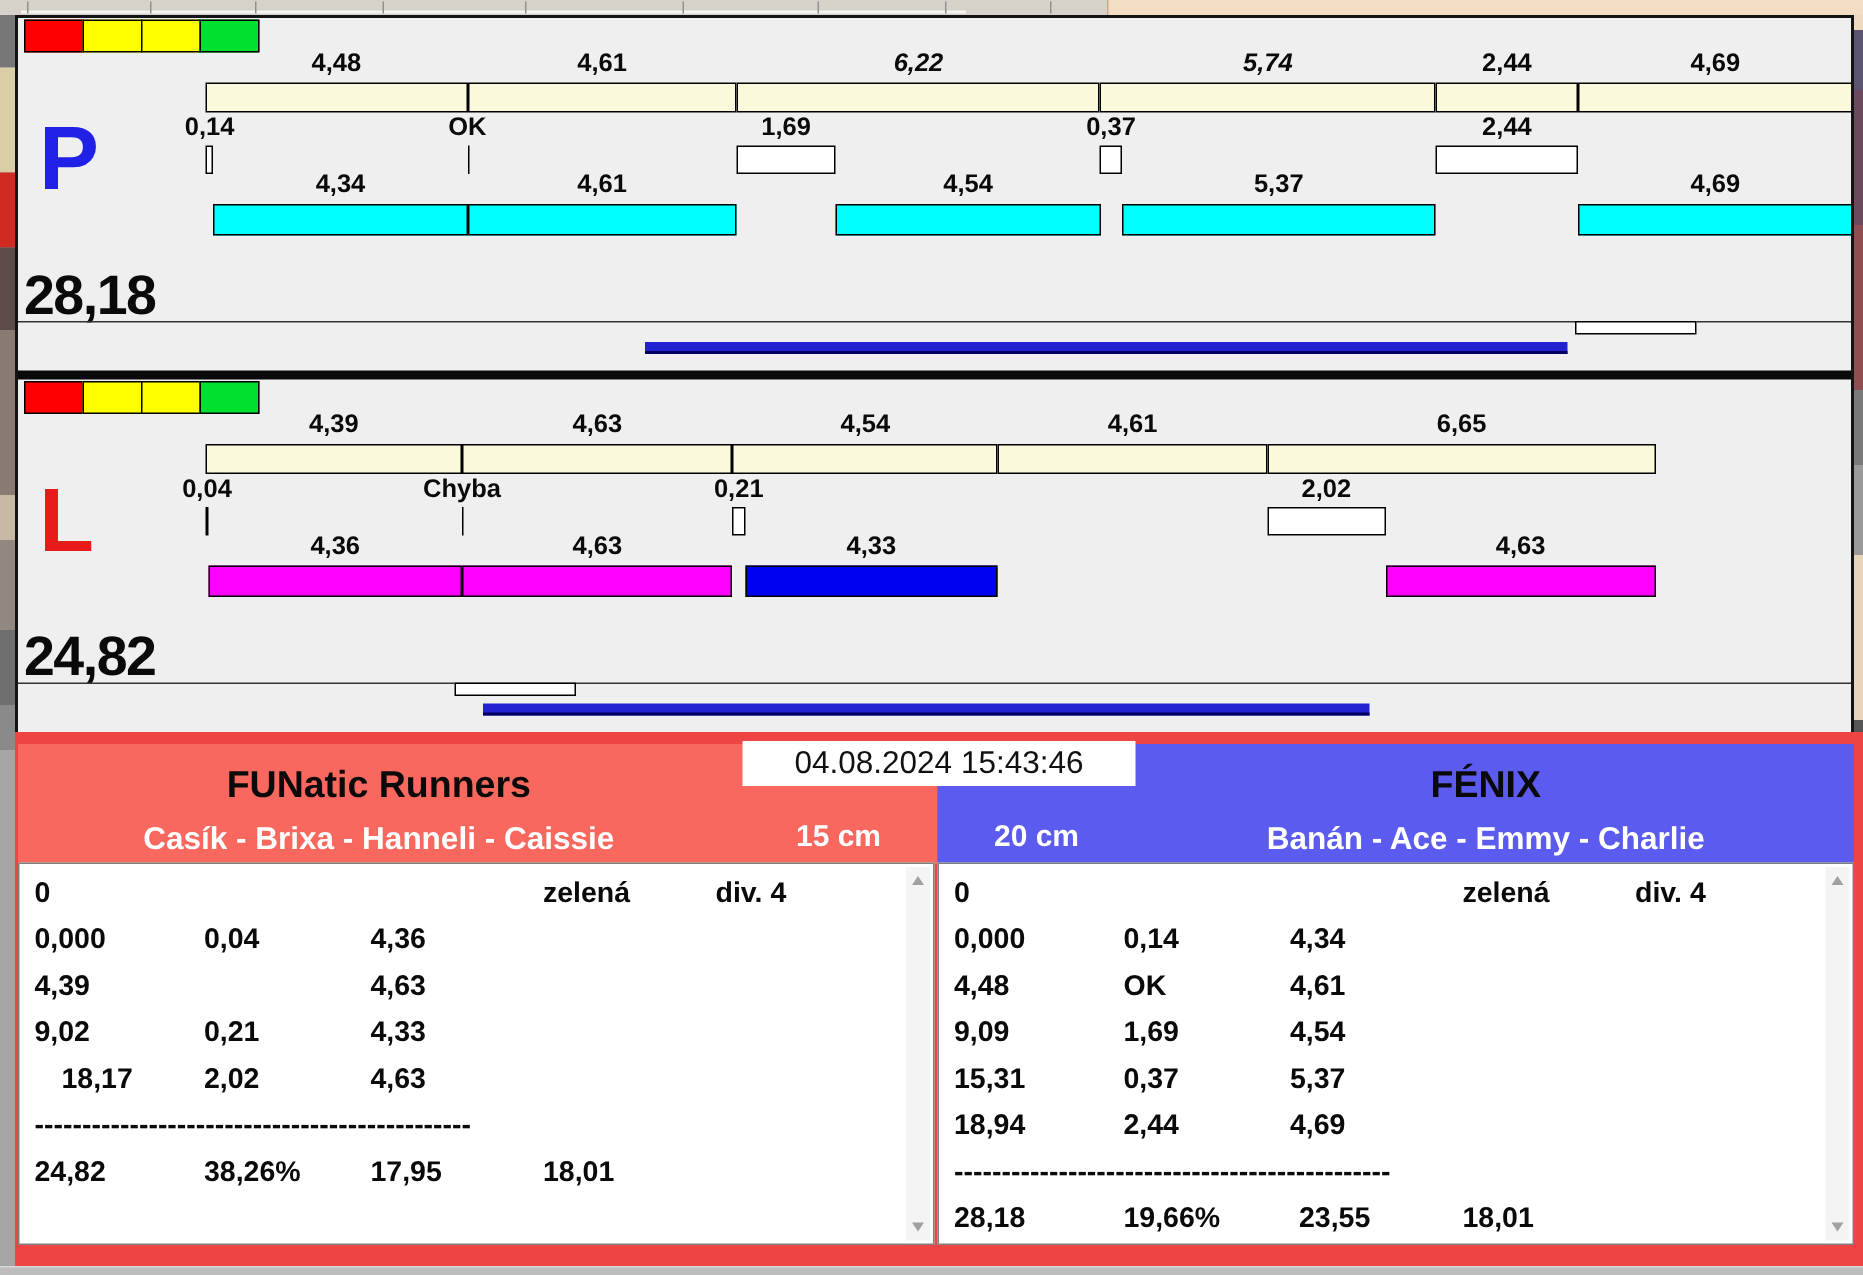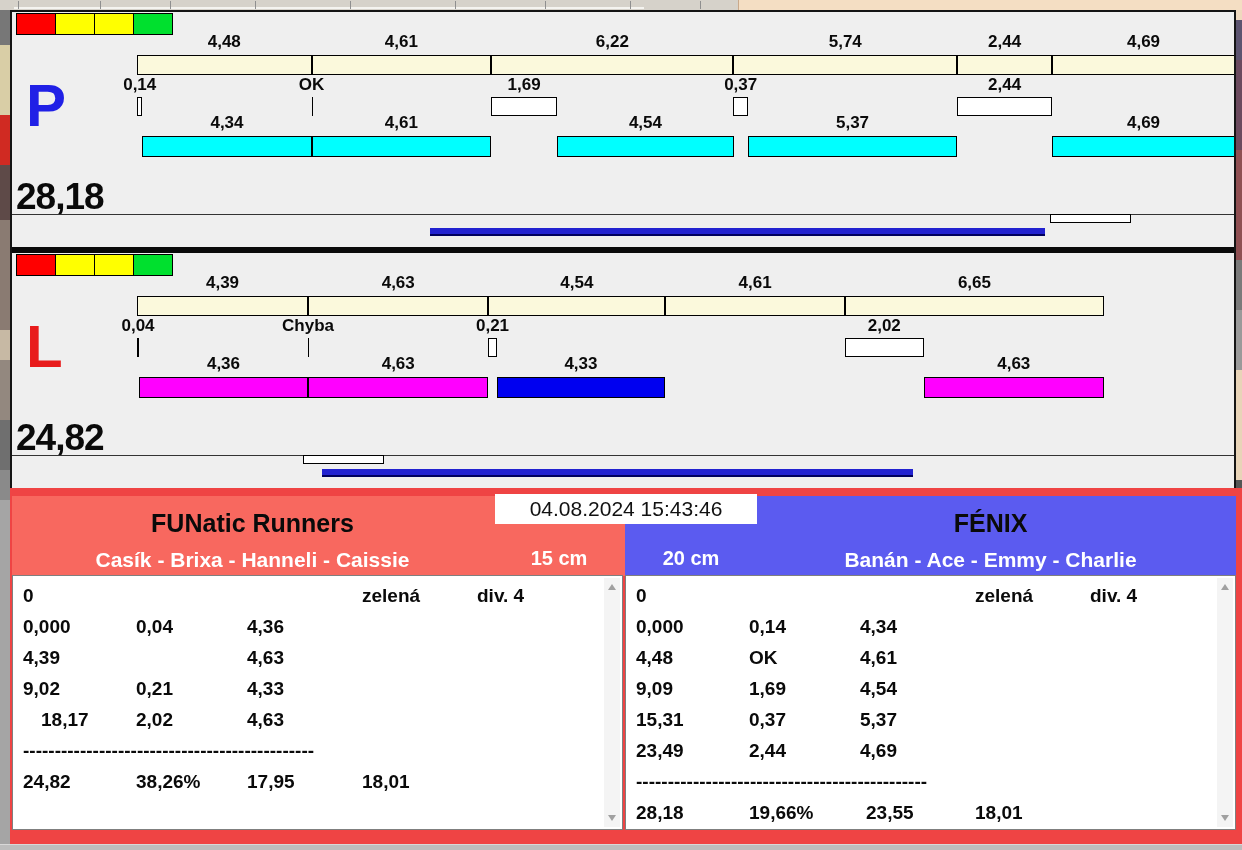--- a/index.html
+++ b/index.html
@@ -112,23 +112,23 @@
         <div class="light" style="background: rgb(255, 255, 0);"></div>
         <div class="light" style="background: rgb(255, 255, 0);"></div>
         <div class="light" style="background: rgb(0, 224, 46);"></div>
       </div>
     <div class="track">
         <div class="seg" style="left: 125px; width: 174.541px;"></div>
         <div class="tl lbl1" style="left: 212.27px;">4,48</div>
         <div class="seg" style="left: 299.541px; width: 179.606px;"></div>
         <div class="tl lbl1" style="left: 389.344px;">4,61</div>
         <div class="seg" style="left: 479.146px; width: 242.331px;"></div>
-        <div class="tl lbl1" style="left: 600.312px;">6,22</div>
+        <div class="tl lbl1" style="left: 600.312px; font-style: italic;">6,22</div>
         <div class="seg" style="left: 721.478px; width: 223.63px;"></div>
-        <div class="tl lbl1" style="left: 833.293px;">5,74</div>
+        <div class="tl lbl1" style="left: 833.293px; font-style: italic;">5,74</div>
         <div class="seg" style="left: 945.108px; width: 95.0624px;"></div>
         <div class="tl lbl1" style="left: 992.639px;">2,44</div>
         <div class="seg" style="left: 1040.17px; width: 182.722px;"></div>
         <div class="tl lbl1" style="left: 1131.53px;">4,69</div>
         <div class="mbox" style="left: 125px; width: 5.4544px;"></div>
         <div class="tl lbl2" style="left: 127.727px;">0,14</div>
         <div class="mtick" style="left: 299.541px;"></div>
         <div class="tl lbl2" style="left: 299.541px;">OK</div>
         <div class="mbox" style="left: 479.146px; width: 65.8424px;"></div>
         <div class="tl lbl2" style="left: 512.068px;">1,69</div>
@@ -279,21 +279,21 @@
           <span class="tc" style="left: 10px;">9,09</span>
           <span class="tc" style="left: 123px;">1,69</span>
           <span class="tc" style="left: 234px;">4,54</span>
         </div>
         <div class="trow">
           <span class="tc" style="left: 10px; text-align: right;">15,31</span>
           <span class="tc" style="left: 123px;">0,37</span>
           <span class="tc" style="left: 234px;">5,37</span>
         </div>
         <div class="trow">
-          <span class="tc" style="left: 10px;">23,49</span>
+          <span class="tc" style="left: 10px;">18,94</span>
           <span class="tc" style="left: 123px;">2,44</span>
           <span class="tc" style="left: 234px;">4,69</span>
         </div>
         <div class="trow">
           <span class="tc" style="left: 10px;">----------------------------------------------</span>
         </div>
         <div class="trow">
           <span class="tc" style="left: 10px;">28,18</span>
           <span class="tc" style="left: 123px;">19,66%</span>
           <span class="tc" style="left: 240px;">23,55</span>

